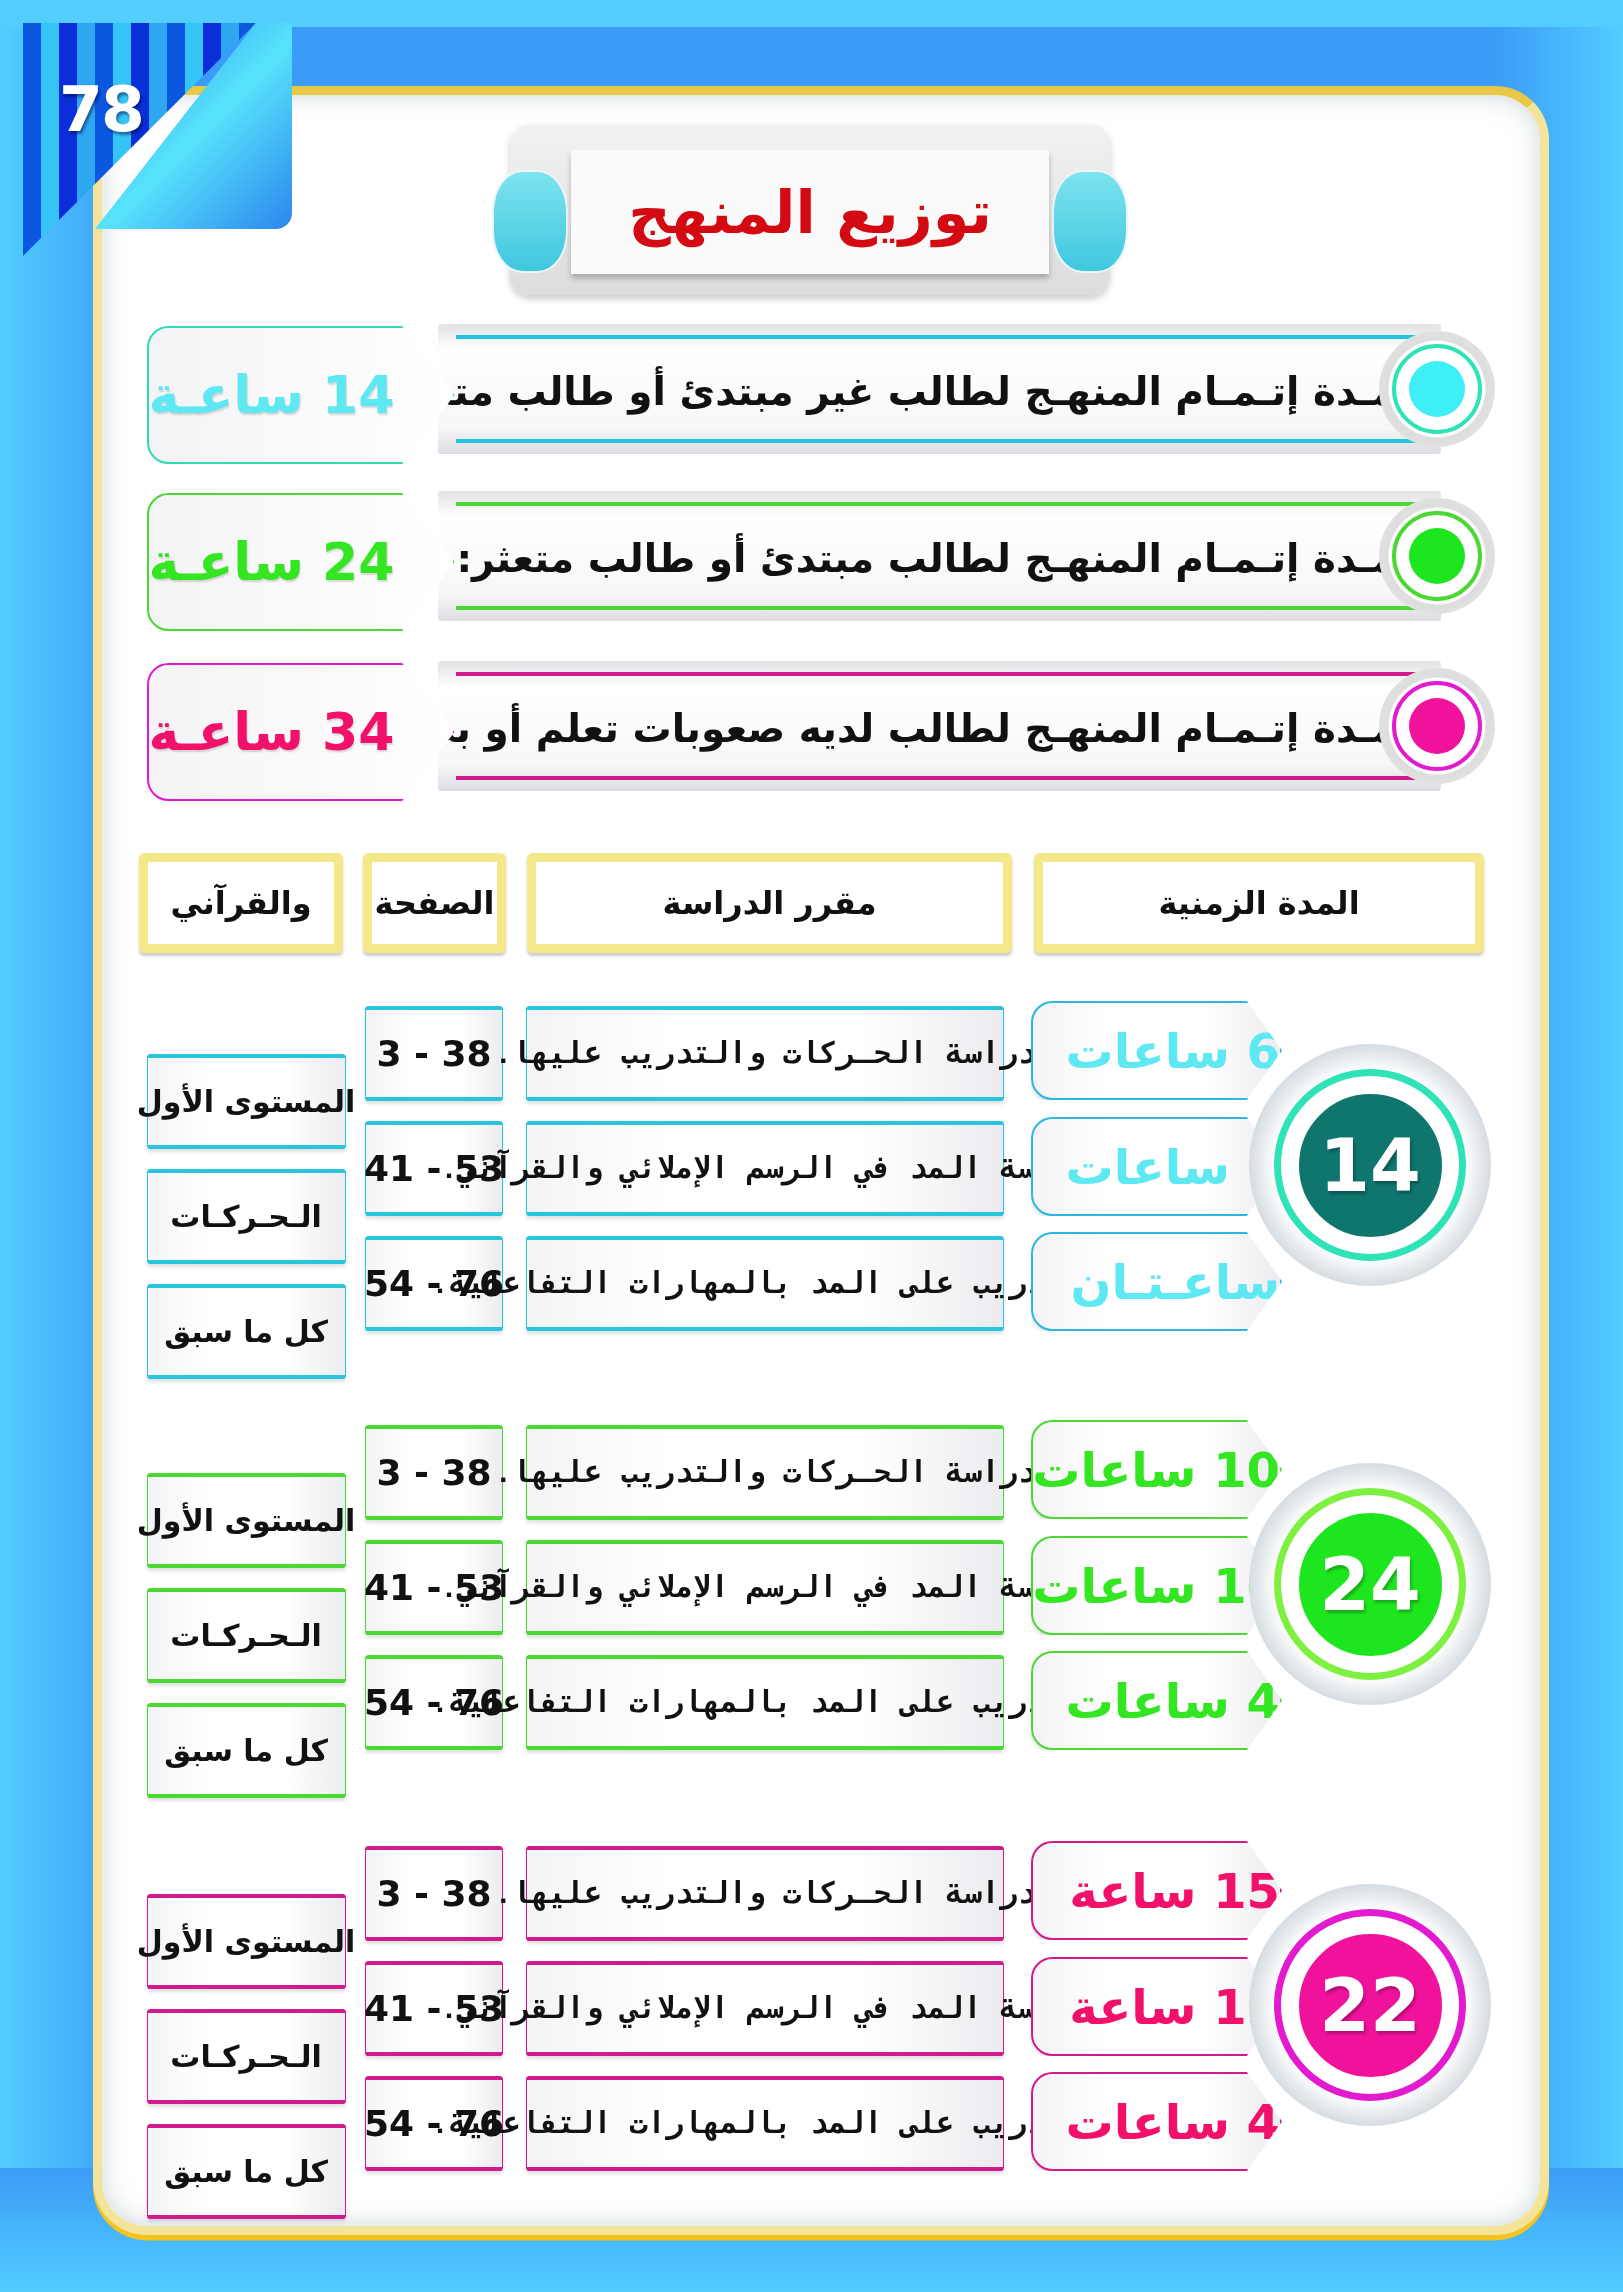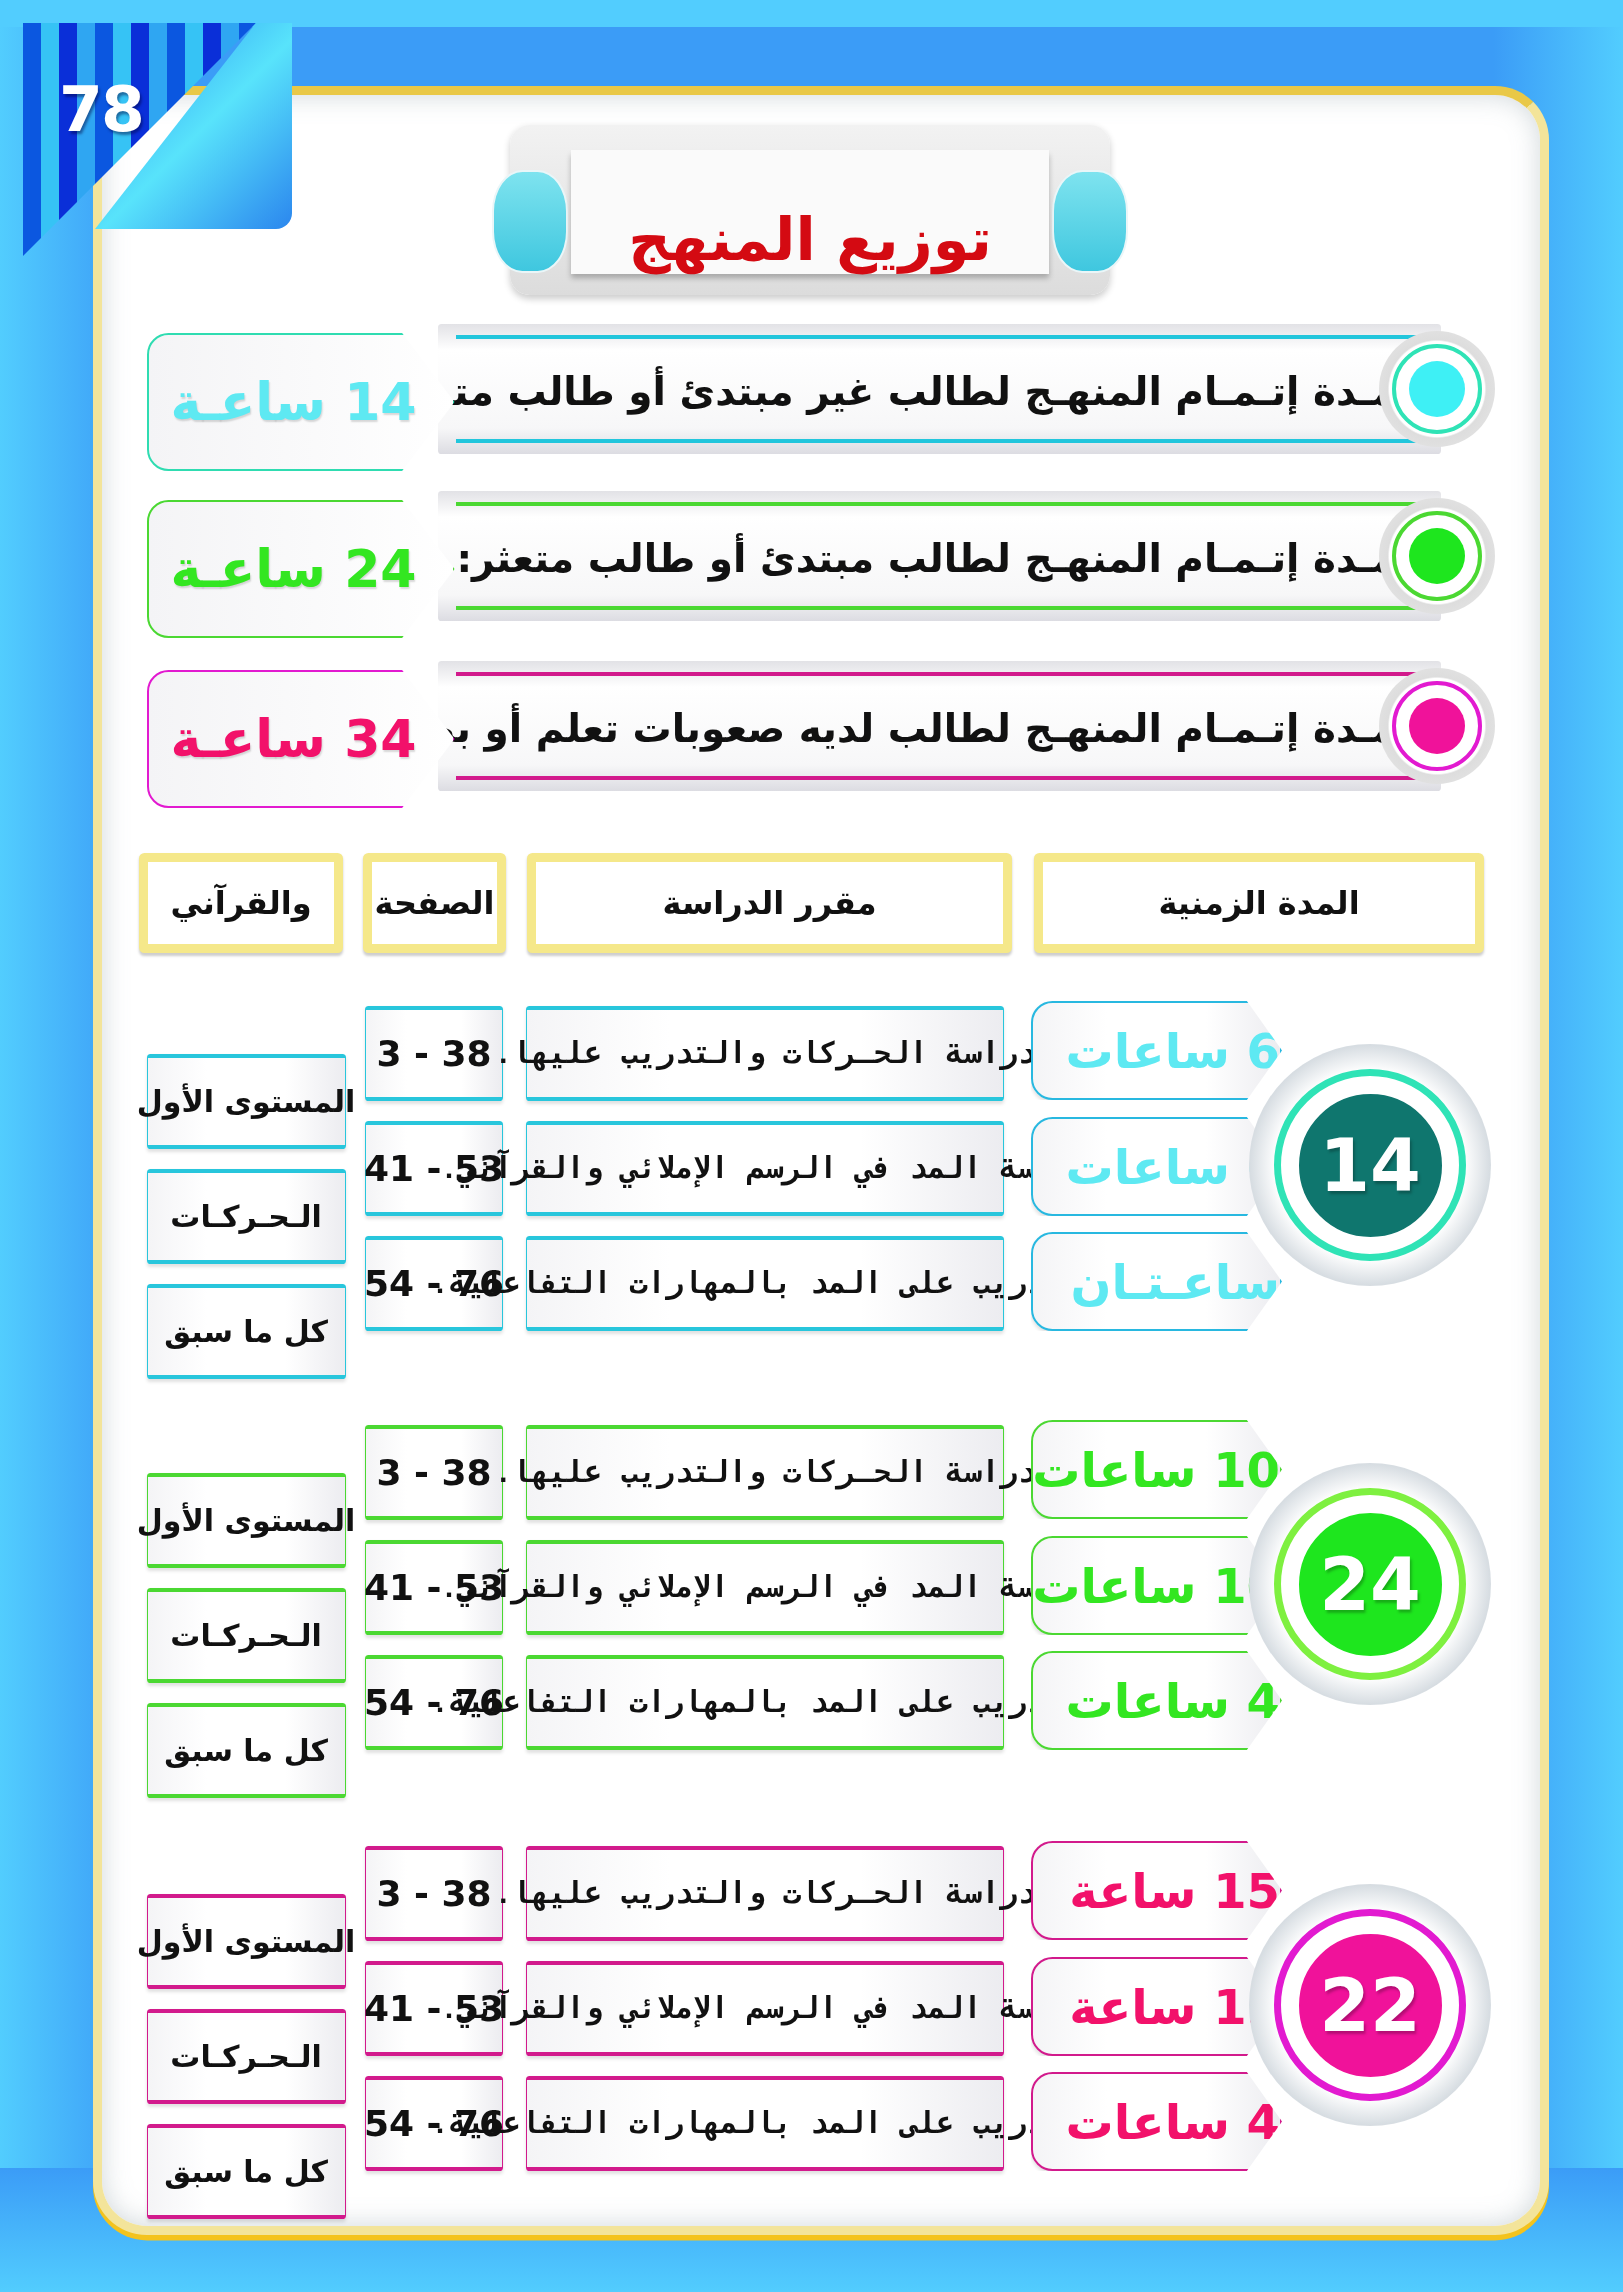--- a/index.html
+++ b/index.html
@@ -22,37 +22,37 @@
   .page-number{position:absolute;left:59px;top:73px;font-size:63px;font-weight:bold;color:#fff;
     text-shadow:1.8px 2.7px 2.7px rgba(0,0,60,.45);letter-spacing:-1.8px;font-family:"DejaVu Sans",sans-serif;}
 
   .title-banner{position:absolute;left:510px;top:125px;width:600px;height:170px;}
   .banner-back{position:absolute;left:0;top:0;width:100%;height:100%;border-radius:19.7px;
     background:linear-gradient(180deg,#f2f2f2,#dcdcdc);box-shadow:0 3.6px 7.2px rgba(0,0,0,.2);}
   .banner-orn{position:absolute;top:45px;width:72px;height:99px;background:linear-gradient(180deg,#7ee3ef,#3fc7df);
     border:2.7px solid #eaf6f8;border-radius:40% 40% 40% 40%;}
   .banner-orn.left{left:-18px;} .banner-orn.right{right:-18px;}
   .banner-paper{position:absolute;left:61px;top:25px;width:478px;height:124px;background:#fafafa;
-    box-shadow:0 5.4px 5.4px rgba(0,0,0,.25);display:flex;align-items:flex-end;justify-content:center;}
+    box-shadow:0 5.4px 5.4px rgba(0,0,0,.25);display:flex;align-items:center;justify-content:center;}
   .banner-title{font-size:59px;font-weight:bold;color:#d40a12;direction:rtl;}
 
   .summary-row{position:absolute;left:134px;width:1361px;height:152px;}
   .summary-bar{position:absolute;left:304px;top:9px;width:1003px;height:130px;
     background:linear-gradient(180deg,#e2e2e6,#fff 20%,#f7f7f8 80%,#dcdce2);border-radius:3.6px;}
   .summary-bar .line-t,.summary-bar .line-b{position:absolute;left:18px;right:9px;height:4.5px;}
   .summary-bar .line-t{top:10.7px;} .summary-bar .line-b{bottom:10.7px;}
   .summary-text{position:absolute;right:99px;top:0;height:100%;display:flex;align-items:center;
     font-size:39px;font-weight:bold;color:#111;direction:rtl;white-space:nowrap;}
   .summary-dot{position:absolute;right:0;top:16px;width:116px;height:116px;border-radius:50%;
     background:radial-gradient(circle,#fff 0 58%,#ddd 60%,#eaeaea 100%);display:flex;align-items:center;justify-content:center;}
   .summary-dot .ring{width:82px;height:82px;border-radius:50%;background:#fff;display:flex;align-items:center;justify-content:center;border:4.5px solid;}
   .summary-dot .core{width:56px;height:56px;border-radius:50%;}
-  .summary-hours{position:absolute;left:12.5px;top:18px;width:304px;height:134px;
+  .summary-hours{position:absolute;left:12.5px;top:11px;width:304px;height:134px;
     border-radius:21.5px;border:2.7px solid;background:linear-gradient(90deg,#f4f4f6,#fff);
-    display:flex;align-items:center;justify-content:flex-end;
+    display:flex;align-items:center;justify-content:flex-start;
     clip-path:polygon(0 0,83% 0,100% 50%,83% 100%,0 100%);}
   .summary-hours span{font-size:52px;font-weight:bold;direction:rtl;padding-right:36px;
     text-shadow:0.9px 1.8px 1.8px rgba(0,0,0,.15);}
 
   .th{position:absolute;top:853px;height:100px;background:#fff;border:9px solid #f5e88a;
     box-shadow:0 2.7px 2.7px rgba(0,0,0,.2);display:flex;align-items:center;justify-content:center;
     font-size:32px;font-weight:bold;color:#111;direction:rtl;border-radius:5.4px;box-sizing:border-box;}
 
   .group{position:absolute;left:134px;width:1361px;}
   .cell{position:absolute;height:95px;background:linear-gradient(90deg,#f4f4f6,#fff 30%,#fff 70%,#ececf0);

